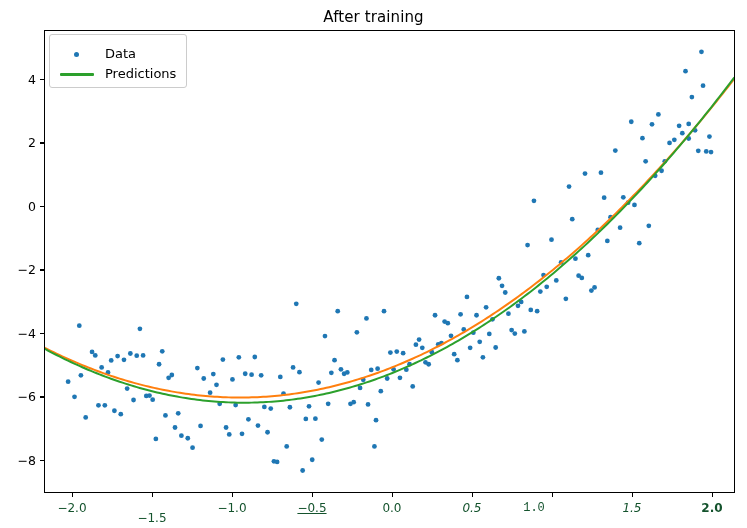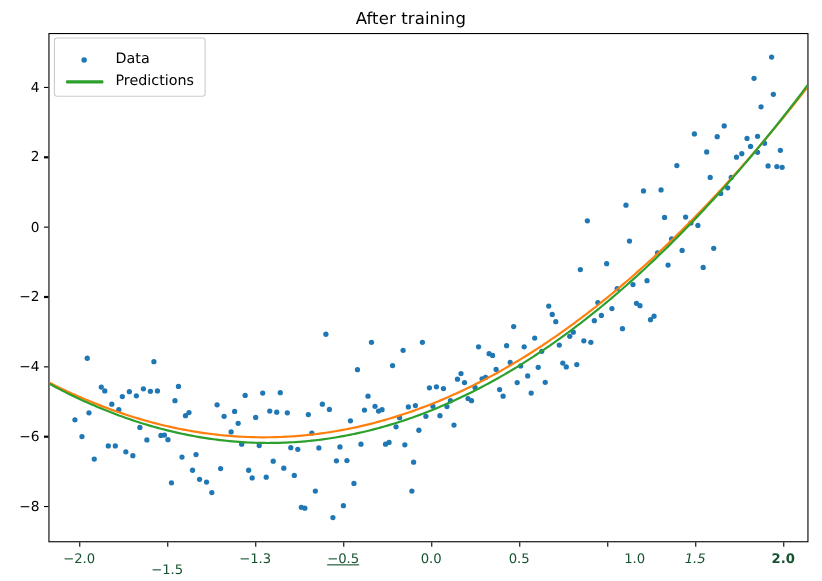--- a/index.html
+++ b/index.html
@@ -271,29 +271,29 @@
       <div class="ylab" style="left: 6px; top: 332.951px;">−4</div>
       <div style="position: absolute; left: 40px; top: 332.951px; width: 4px; height: 1.1px; background: rgb(0, 0, 0);"></div>
       <div class="ylab" style="left: 6px; top: 396.462px;">−6</div>
       <div style="position: absolute; left: 40px; top: 396.462px; width: 4px; height: 1.1px; background: rgb(0, 0, 0);"></div>
       <div class="ylab" style="left: 6px; top: 459.974px;">−8</div>
       <div style="position: absolute; left: 40px; top: 459.974px; width: 4px; height: 1.1px; background: rgb(0, 0, 0);"></div>
       <div class="xlab" style="left: 71.9984px; top: 501px;">−2.0</div>
       <div style="position: absolute; left: 71.9984px; top: 493px; width: 1.1px; height: 4px; background: rgb(0, 0, 0);"></div>
       <div class="xlab" style="left: 151.994px; top: 511px;">−1.5</div>
       <div style="position: absolute; left: 151.994px; top: 493px; width: 1.1px; height: 4px; background: rgb(0, 0, 0);"></div>
-      <div class="xlab" style="left: 231.989px; top: 501px;">−1.3</div>
+      <div class="xlab" style="left: 231.989px; top: 501px;">−1.0</div>
       <div style="position: absolute; left: 231.989px; top: 493px; width: 1.1px; height: 4px; background: rgb(0, 0, 0);"></div>
       <div class="xlab" style="left: 311.984px; top: 501px; text-decoration: underline;">−0.5</div>
       <div style="position: absolute; left: 311.984px; top: 493px; width: 1.1px; height: 4px; background: rgb(0, 0, 0);"></div>
       <div class="xlab" style="left: 391.98px; top: 501px;">0.0</div>
       <div style="position: absolute; left: 391.98px; top: 493px; width: 1.1px; height: 4px; background: rgb(0, 0, 0);"></div>
-      <div class="xlab" style="left: 471.975px; top: 501px;">0.5</div>
+      <div class="xlab" style="left: 471.975px; top: 501px; font-style: italic;">0.5</div>
       <div style="position: absolute; left: 471.975px; top: 493px; width: 1.1px; height: 4px; background: rgb(0, 0, 0);"></div>
-      <div class="xlab" style="left: 577px; top: 501px;">1.0</div>
+      <div class="xlab" style="left: 534px; top: 501px; font-family: Liberation Mono, monospace;">1.0</div>
       <div style="position: absolute; left: 551.971px; top: 493px; width: 1.1px; height: 4px; background: rgb(0, 0, 0);"></div>
       <div class="xlab" style="left: 631.966px; top: 501px; font-style: italic;">1.5</div>
       <div style="position: absolute; left: 631.966px; top: 493px; width: 1.1px; height: 4px; background: rgb(0, 0, 0);"></div>
       <div class="xlab" style="left: 711.961px; top: 501px; font-weight: bold;">2.0</div>
       <div style="position: absolute; left: 711.961px; top: 493px; width: 1.1px; height: 4px; background: rgb(0, 0, 0);"></div>
     </div>
 
 </div>
 
 </body></html>

